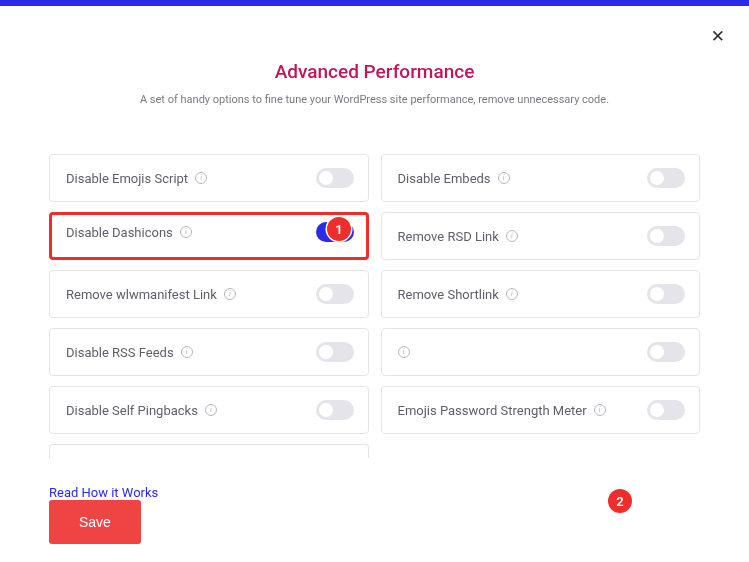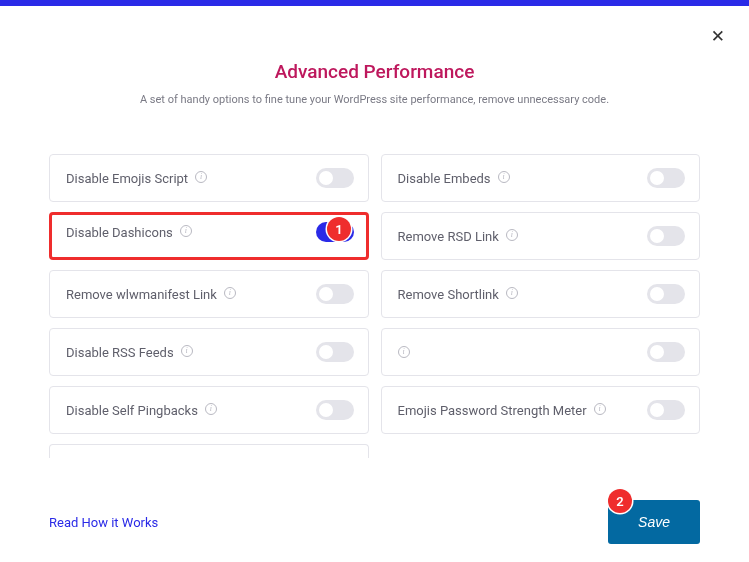--- a/index.html
+++ b/index.html
@@ -56,20 +56,21 @@
     height: 48px;
     display: flex;
     align-items: center;
     justify-content: space-between;
     padding: 0 14px 0 16px;
     position: relative;
     background: #fff;
   }
   .option-label-wrap {
     display: flex;
+    align-items: center;
     gap: 7px;
   }
   .option-label {
     font-size: 13px;
     color: #5f5f6b;
   }
   .info-icon {
     width: 12px;
     height: 12px;
     border: 1px solid #b9b9c2;
@@ -129,38 +130,38 @@
     box-shadow: 0 0 0 1.5px #fff;
   }
   .badge-1 { top: 217px; left: 327px; }
   .badge-2 { top: 489px; left: 608px; }
   .footer {
     position: absolute;
     bottom: 18px;
     left: 49px;
     right: 49px;
     display: flex;
-    align-items: center;
+    align-items: flex-start;
     justify-content: space-between;
+    flex-direction: column;
   }
   .how-link {
     font-size: 13px;
     color: #2a2ae7;
     cursor: pointer;
   }
   .save-btn {
-    background: #0369a1;
+    background: #ef4444;
     color: #fff;
     border: none;
     font-size: 14px;
     padding: 0 30px;
     height: 44px;
     border-radius: 3px;
     cursor: pointer;
-    font-style: italic;
   }
   .partial-card {
     border: 1px solid #e4e4ea;
     border-top-left-radius: 4px;
     border-top-right-radius: 4px;
     border-bottom: none;
     height: 14px;
     background: #fff;
   }
 </style>

